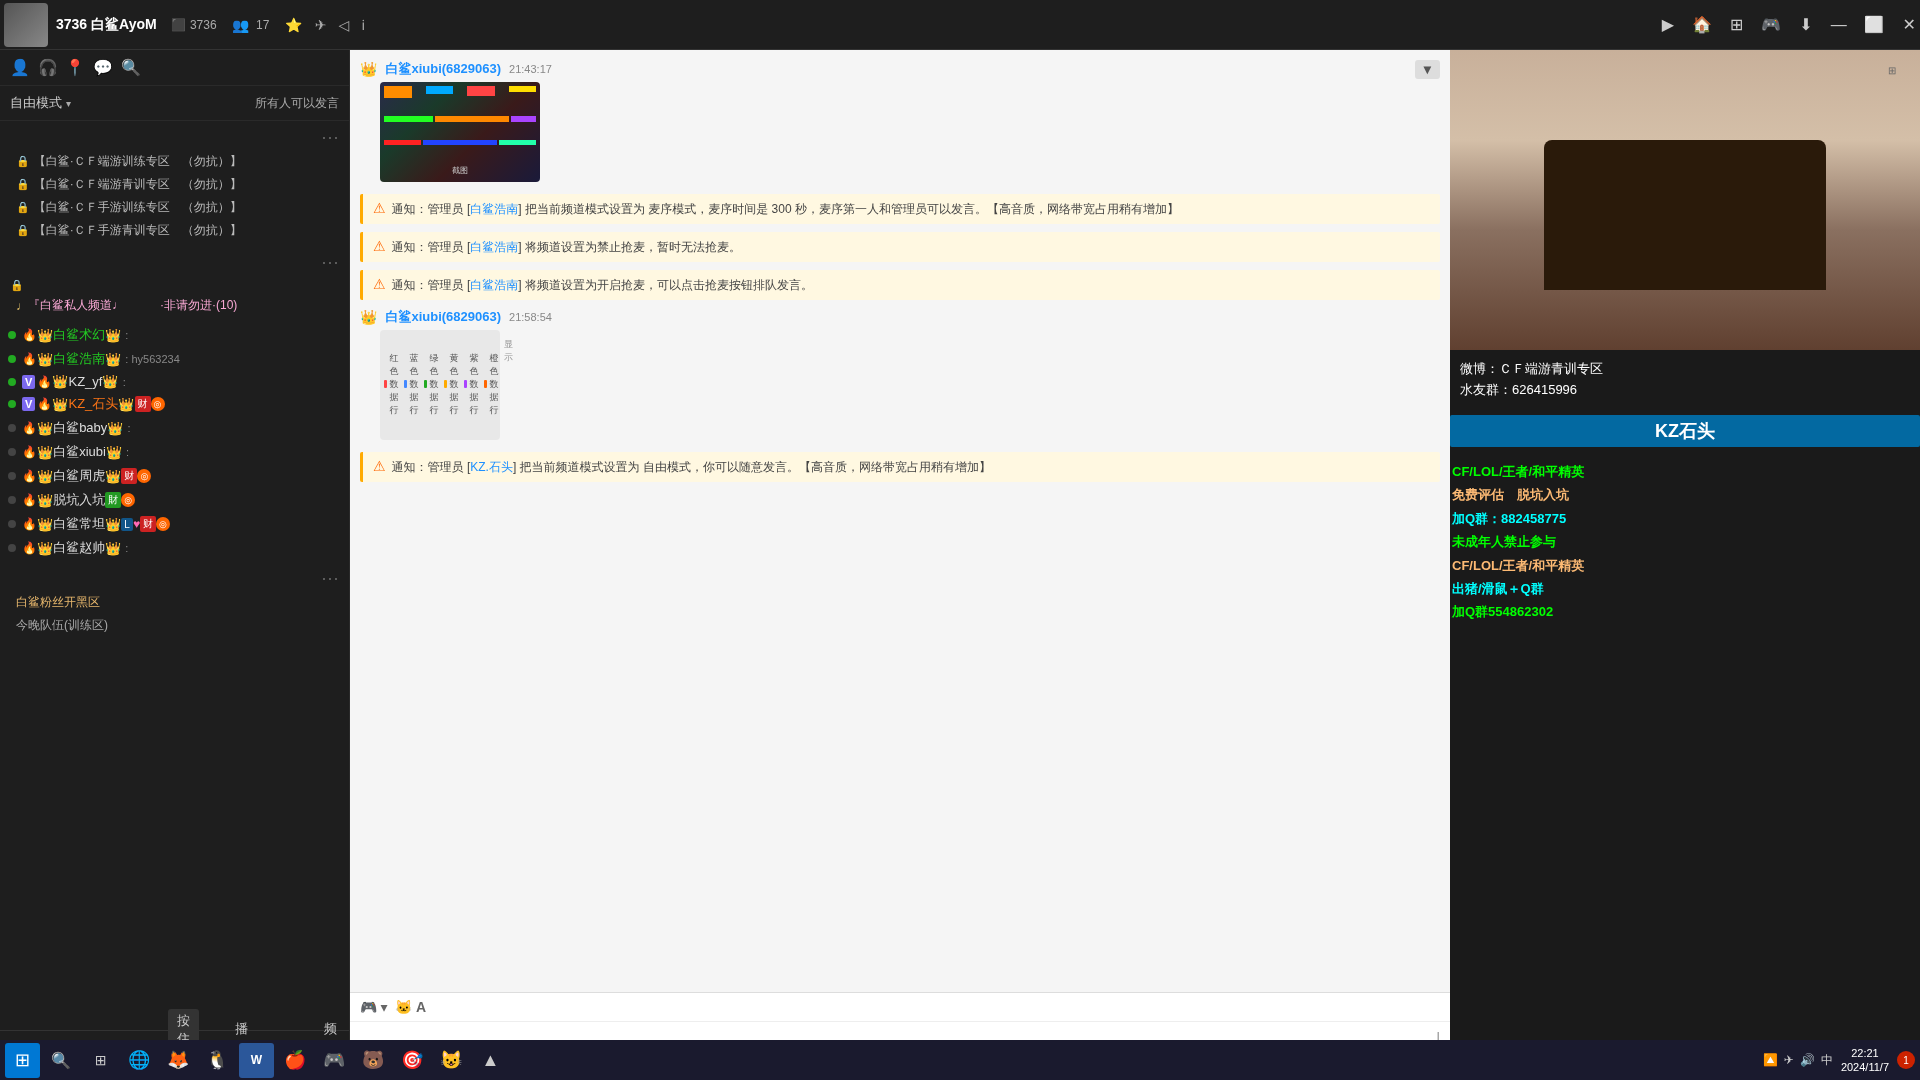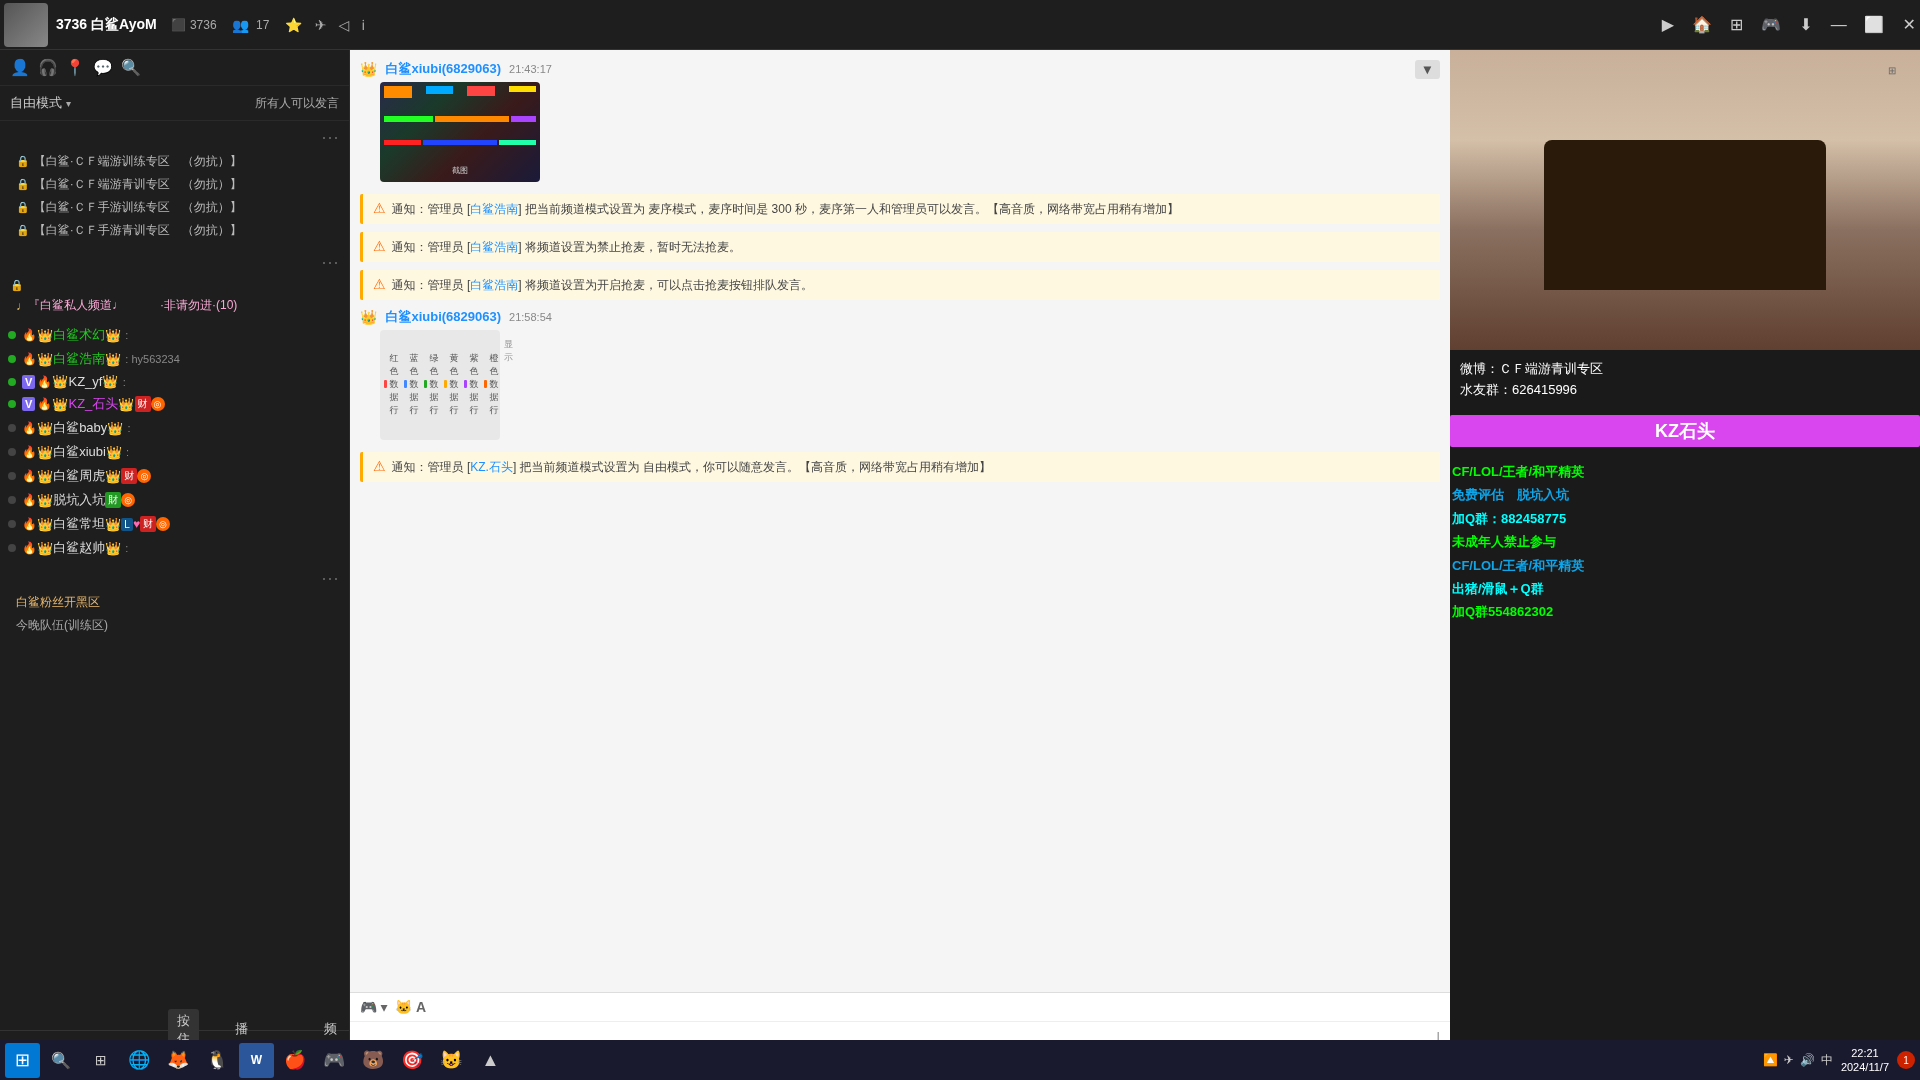--- a/index.html
+++ b/index.html
@@ -87,25 +87,25 @@
     .bottom-center { margin-left: auto; display: flex; align-items: center; gap: 10px; }
     .signal-icon { color: #22aa22; }
 
     
     .right-panel { width: 470px; background: #1a1a1a; display: flex; flex-direction: column; }
     .right-video { width: 100%; height: 300px; background: #111; position: relative; }
     .video-content { width: 100%; height: 100%; background: linear-gradient(180deg, #1a0a0a 0%, #2a1a1a 50%, #1a1a2a 100%); }
     .right-info { padding: 10px; background: #1a1a1a; }
     .right-weibo { color: #fff; font-size: 13px; margin-bottom: 3px; }
     .right-group { color: #fff; font-size: 13px; margin-bottom: 6px; }
-    .right-kz { background: #d946ef; color: #fff; text-align: center; font-size: 18px; font-weight: bold; padding: 4px 0; border-radius: 2px; margin-bottom: 8px; }
+    .right-kz { background: #0369a1; color: #fff; text-align: center; font-size: 18px; font-weight: bold; padding: 4px 0; border-radius: 2px; margin-bottom: 8px; }
     .right-ads { padding: 5px 2px; }
     .right-ad-line { font-size: 13px; line-height: 1.8; }
     .ad-green { color: #00FF00; font-weight: bold; }
-    .ad-yellow { color: #0ea5e9; font-weight: bold; }
+    .ad-yellow { color: #fdba74; font-weight: bold; }
     .ad-cyan { color: #00FFFF; font-weight: bold; }
 
     
     .taskbar { position: fixed; bottom: 0; left: 0; width: 1920px; height: 40px; background: #1a1a2e; display: flex; align-items: center; padding: 0 5px; gap: 4px; z-index: 100; }
     .taskbar-start { width: 35px; height: 35px; background: #0078d4; display: flex; align-items: center; justify-content: center; color: #fff; font-size: 18px; cursor: pointer; border-radius: 3px; }
     .taskbar-search { width: 35px; height: 35px; display: flex; align-items: center; justify-content: center; color: #fff; cursor: pointer; font-size: 16px; }
     .taskbar-icon { width: 35px; height: 35px; display: flex; align-items: center; justify-content: center; cursor: pointer; border-radius: 3px; font-size: 18px; }
     .taskbar-right { margin-left: auto; display: flex; align-items: center; gap: 8px; }
     .taskbar-systray { display: flex; align-items: center; gap: 6px; color: #ccc; font-size: 12px; }
     .taskbar-time { color: #fff; font-size: 11px; text-align: center; line-height: 1.3; }
@@ -226,21 +226,21 @@
           <span class="crown-gold">👑</span>
           <span class="user-name" style="color:#ddd;">KZ_yf</span>
           <span class="crown-orange">👑</span>
           <span class="user-extra">:</span>
         </div>
         <div class="sidebar-user">
           <div class="user-dot online"></div>
           <span style="font-size:11px;font-weight:bold;background:#7B68EE;color:#fff;padding:1px 3px;border-radius:2px;">V</span>
           <span style="color:#ff4500;font-size:12px;margin-left:2px;">🔥</span>
           <span class="crown-gold">👑</span>
-          <span class="user-name" style="color:#d946ef;">KZ_石头</span>
+          <span class="user-name" style="color:#f97316;">KZ_石头</span>
           <span class="crown-orange">👑</span>
           <span class="badge-red">财</span>
           <span class="badge-orange-circle">◎</span>
         </div>
         <div class="sidebar-user">
           <div class="user-dot" style="background:#444;"></div>
           <span style="color:#ff4500;font-size:12px;">🔥</span>
           <span class="crown-gold">👑</span>
           <span class="user-name">白鲨baby</span>
           <span class="crown-orange">👑</span>

